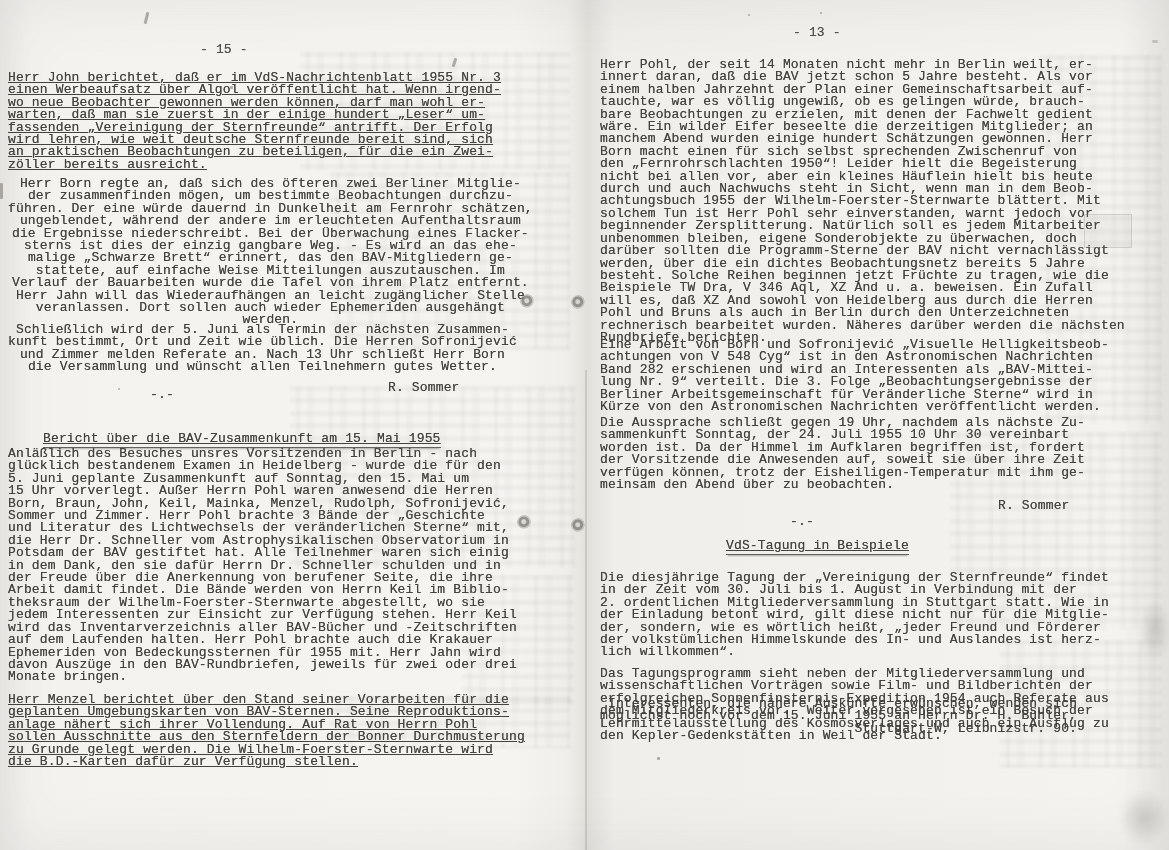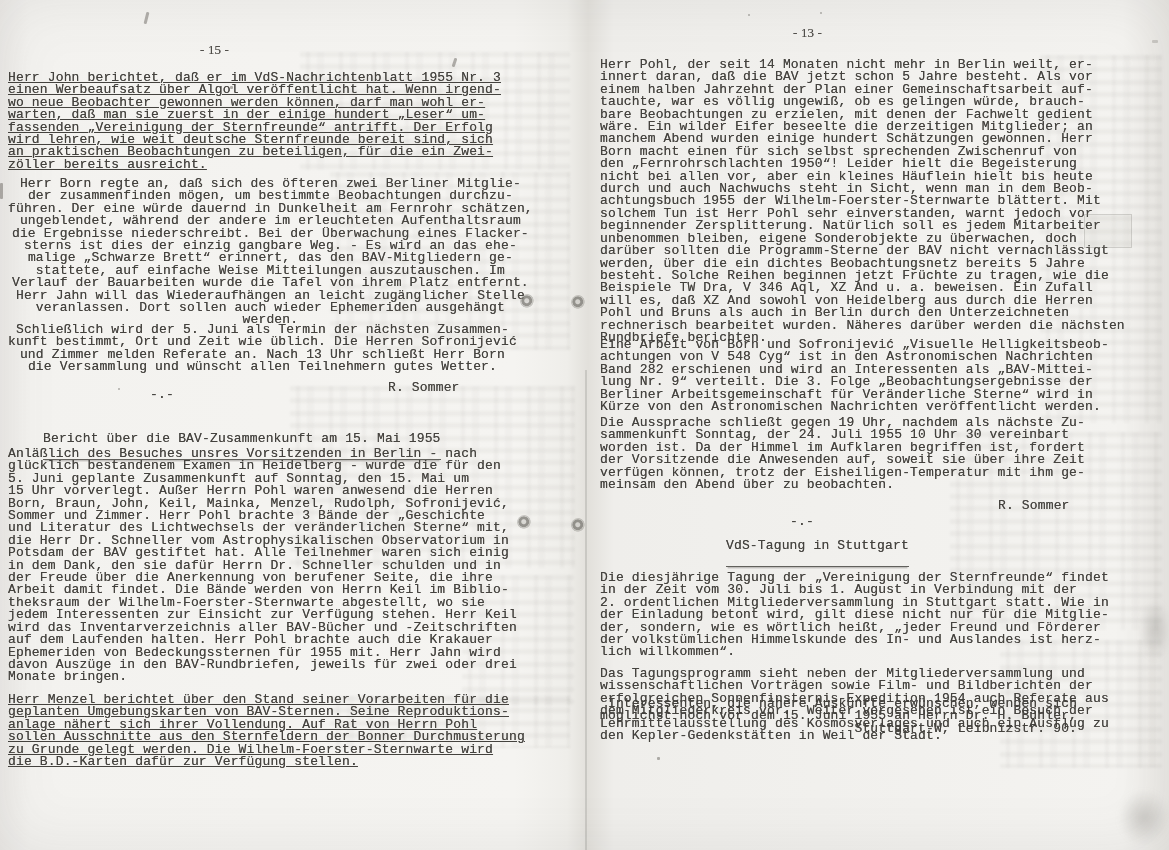--- a/index.html
+++ b/index.html
@@ -10,25 +10,26 @@
     background:
       linear-gradient(90deg,#edebe8 0%,#f3f2ef 2.5%,#f5f4f1 44%,#efeeea 48.5%,#e2e0db 50.3%,#efeeeb 52.5%,#f4f3f0 96%,#eae8e4 100%);
     box-shadow:inset 0 0 60px rgba(90,88,84,0.10);
   }
   .txt{
     position:absolute;white-space:pre;
     font-size:13px;line-height:12.4px;letter-spacing:0.15px;
     color:#44423e;
     text-shadow:0 0 0.6px rgba(68,66,62,0.75);
   }
-  .pn{color:#504e4a;font-family:Liberation Serif, serif;}
+  .pn{color:#504e4a;}
   .h{
-    padding-bottom:14px;
+    padding-bottom:2px;
     border-bottom:1.4px solid rgba(72,70,66,0.85);
     box-shadow:0 3px 0 -1.6px rgba(72,70,66,0.28);
+    text-decoration:underline;
   }
   .ghost{
     position:absolute;opacity:0.6;filter:blur(1.3px);pointer-events:none;
     background-image:
       repeating-linear-gradient(180deg,rgba(118,115,110,0.10) 0 5px,rgba(118,115,110,0) 5px 12.4px),
       repeating-linear-gradient(90deg,rgba(118,115,110,0) 0 6px,rgba(118,115,110,0.09) 6px 10px,rgba(118,115,110,0) 10px 17px,rgba(118,115,110,0.06) 17px 24px,rgba(118,115,110,0) 24px 33px);
   }
   .stamp-ghost{
     position:absolute;border:1px solid rgba(130,128,122,0.28);
     background:rgba(130,128,122,0.06);filter:blur(0.6px);
@@ -145,21 +146,21 @@
 Berliner Arbeitsgemeinschaft für Veränderliche Sterne“ wird in
 Kürze von den Astronomischen Nachrichten veröffentlicht werden.</div>
     <div class="txt" style="left:600px;top:417px;">Die Aussprache schließt gegen 19 Uhr, nachdem als nächste Zu-
 sammenkunft Sonntag, der 24. Juli 1955 10 Uhr 30 vereinbart
 worden ist. Da der Himmel im Aufklaren begriffen ist, fordert
 der Vorsitzende die Anwesenden auf, soweit sie über ihre Zeit
 verfügen können, trotz der Eisheiligen-Temperatur mit ihm ge-
 meinsam den Abend über zu beobachten.</div>
     <div class="txt" style="left:998px;top:500px;">R. Sommer</div>
     <div class="txt" style="left:790px;top:516px;">-.-</div>
-    <div class="txt h" style="left:726px;top:540px;">VdS-Tagung in Stuttgart</div>
+    <div class="txt h" style="left:726px;top:540px;">VdS-Tagung in Beispiele</div>
     <div class="txt" style="left:600px;top:572px;">Die diesjährige Tagung der „Vereinigung der Sternfreunde“ findet
 in der Zeit vom 30. Juli bis 1. August in Verbindung mit der
 2. ordentlichen Mitgliederversammlung in Stuttgart statt. Wie in
 der Einladung betont wird, gilt diese nicht nur für die Mitglie-
 der, sondern, wie es wörtlich heißt, „jeder Freund und Förderer
 der volkstümlichen Himmelskunde des In- und Auslandes ist herz-
 lich willkommen“.</div>
     <div class="txt" style="left:600px;top:668px;">Das Tagungsprogramm sieht neben der Mitgliederversammlung und
 wissenschaftlichen Vorträgen sowie Film- und Bildberichten der
 erfolgreichen Sonnenfinsternis-Expedition 1954 auch Referate aus

